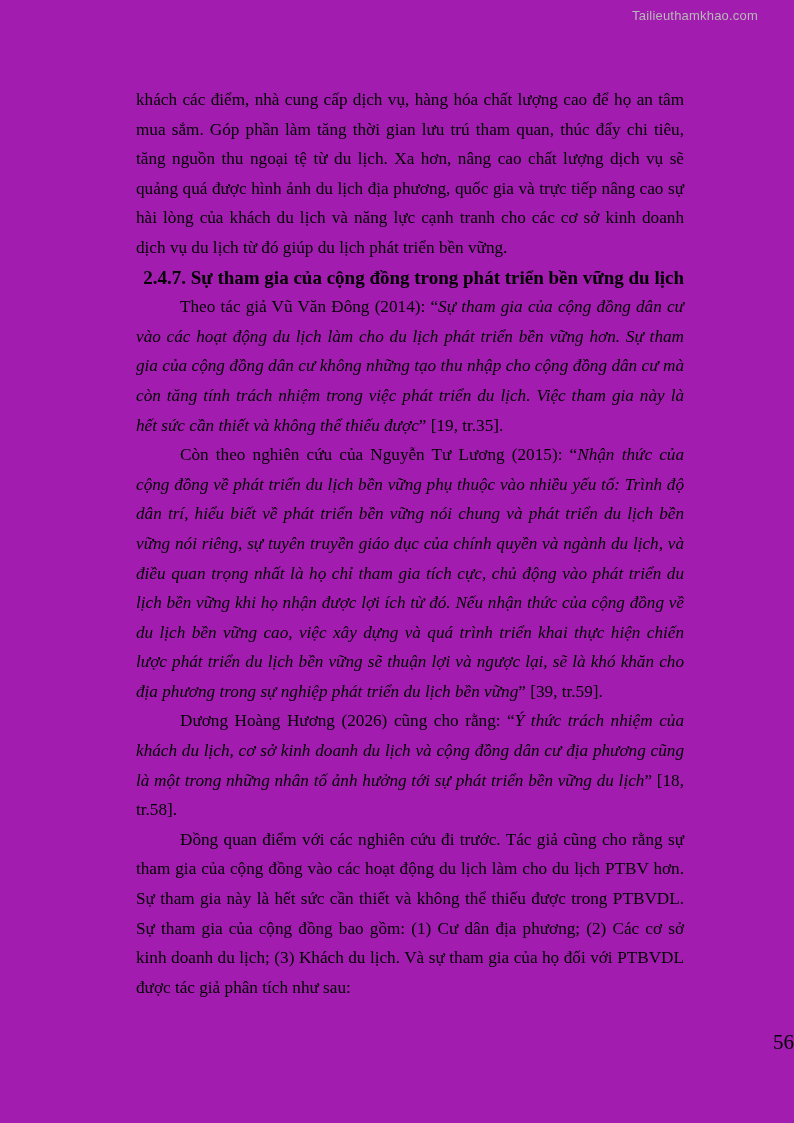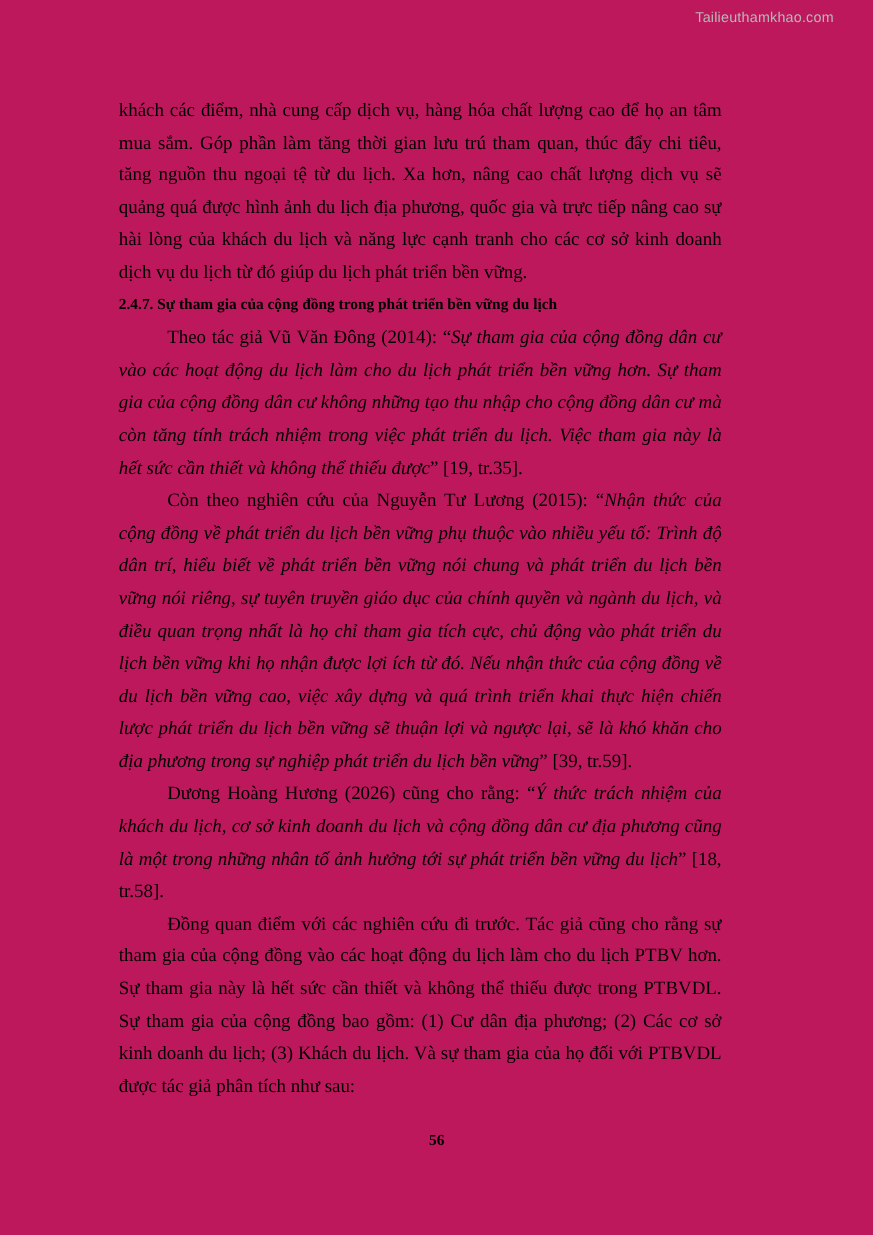--- a/index.html
+++ b/index.html
@@ -4,79 +4,78 @@
 <style>
   html, body {
     margin: 0;
     padding: 0;
     background: #ffffff;
   }
   .page {
     position: relative;
     width: 794px;
     height: 1123px;
-    background: #be185d;
+    background: #a21caf;
     overflow: hidden;
     font-family: "Liberation Serif", "DejaVu Serif", serif;
     color: #000000;
   }
   .watermark {
     position: absolute;
     top: 8px;
     right: 36px;
     font-family: "Liberation Sans", sans-serif;
     font-size: 13px;
     color: #b8b8b8;
     letter-spacing: 0.2px;
     user-select: none;
     white-space: nowrap;
   }
   .content {
     position: absolute;
-    left: 108px;
+    left: 136px;
     top: 85px;
     width: 548px;
   }
   p {
     margin: 0;
     font-size: 17.2px;
     line-height: 29.6px;
     text-align: justify;
     text-justify: inter-word;
     hyphens: none;
   }
   p.indent {
     text-indent: 44px;
   }
   p.indent-wide {
     text-indent: 52px;
   }
   h2.heading {
     margin: 0;
-    font-size: 14px;
+    font-size: 19px;
     line-height: 29.6px;
     font-weight: bold;
-    text-align: left;
+    text-align: right;
   }
   .ital {
     font-style: italic;
   }
   .last-line-left {
     text-align-last: left;
   }
   .pageno {
     position: absolute;
     left: 0;
     right: 0;
     top: 1030px;
-    text-align: center;
-    font-size: 14px;
+    text-align: right;
+    font-size: 21px;
     font-family: "Liberation Serif", "DejaVu Serif", serif;
     color: #000;
-    font-weight: bold;
   }
 </style>
 </head>
 <body>
 
 <div class="page">
 
   <div class="watermark">Tailieuthamkhao.com</div>
 
   <div class="content">

